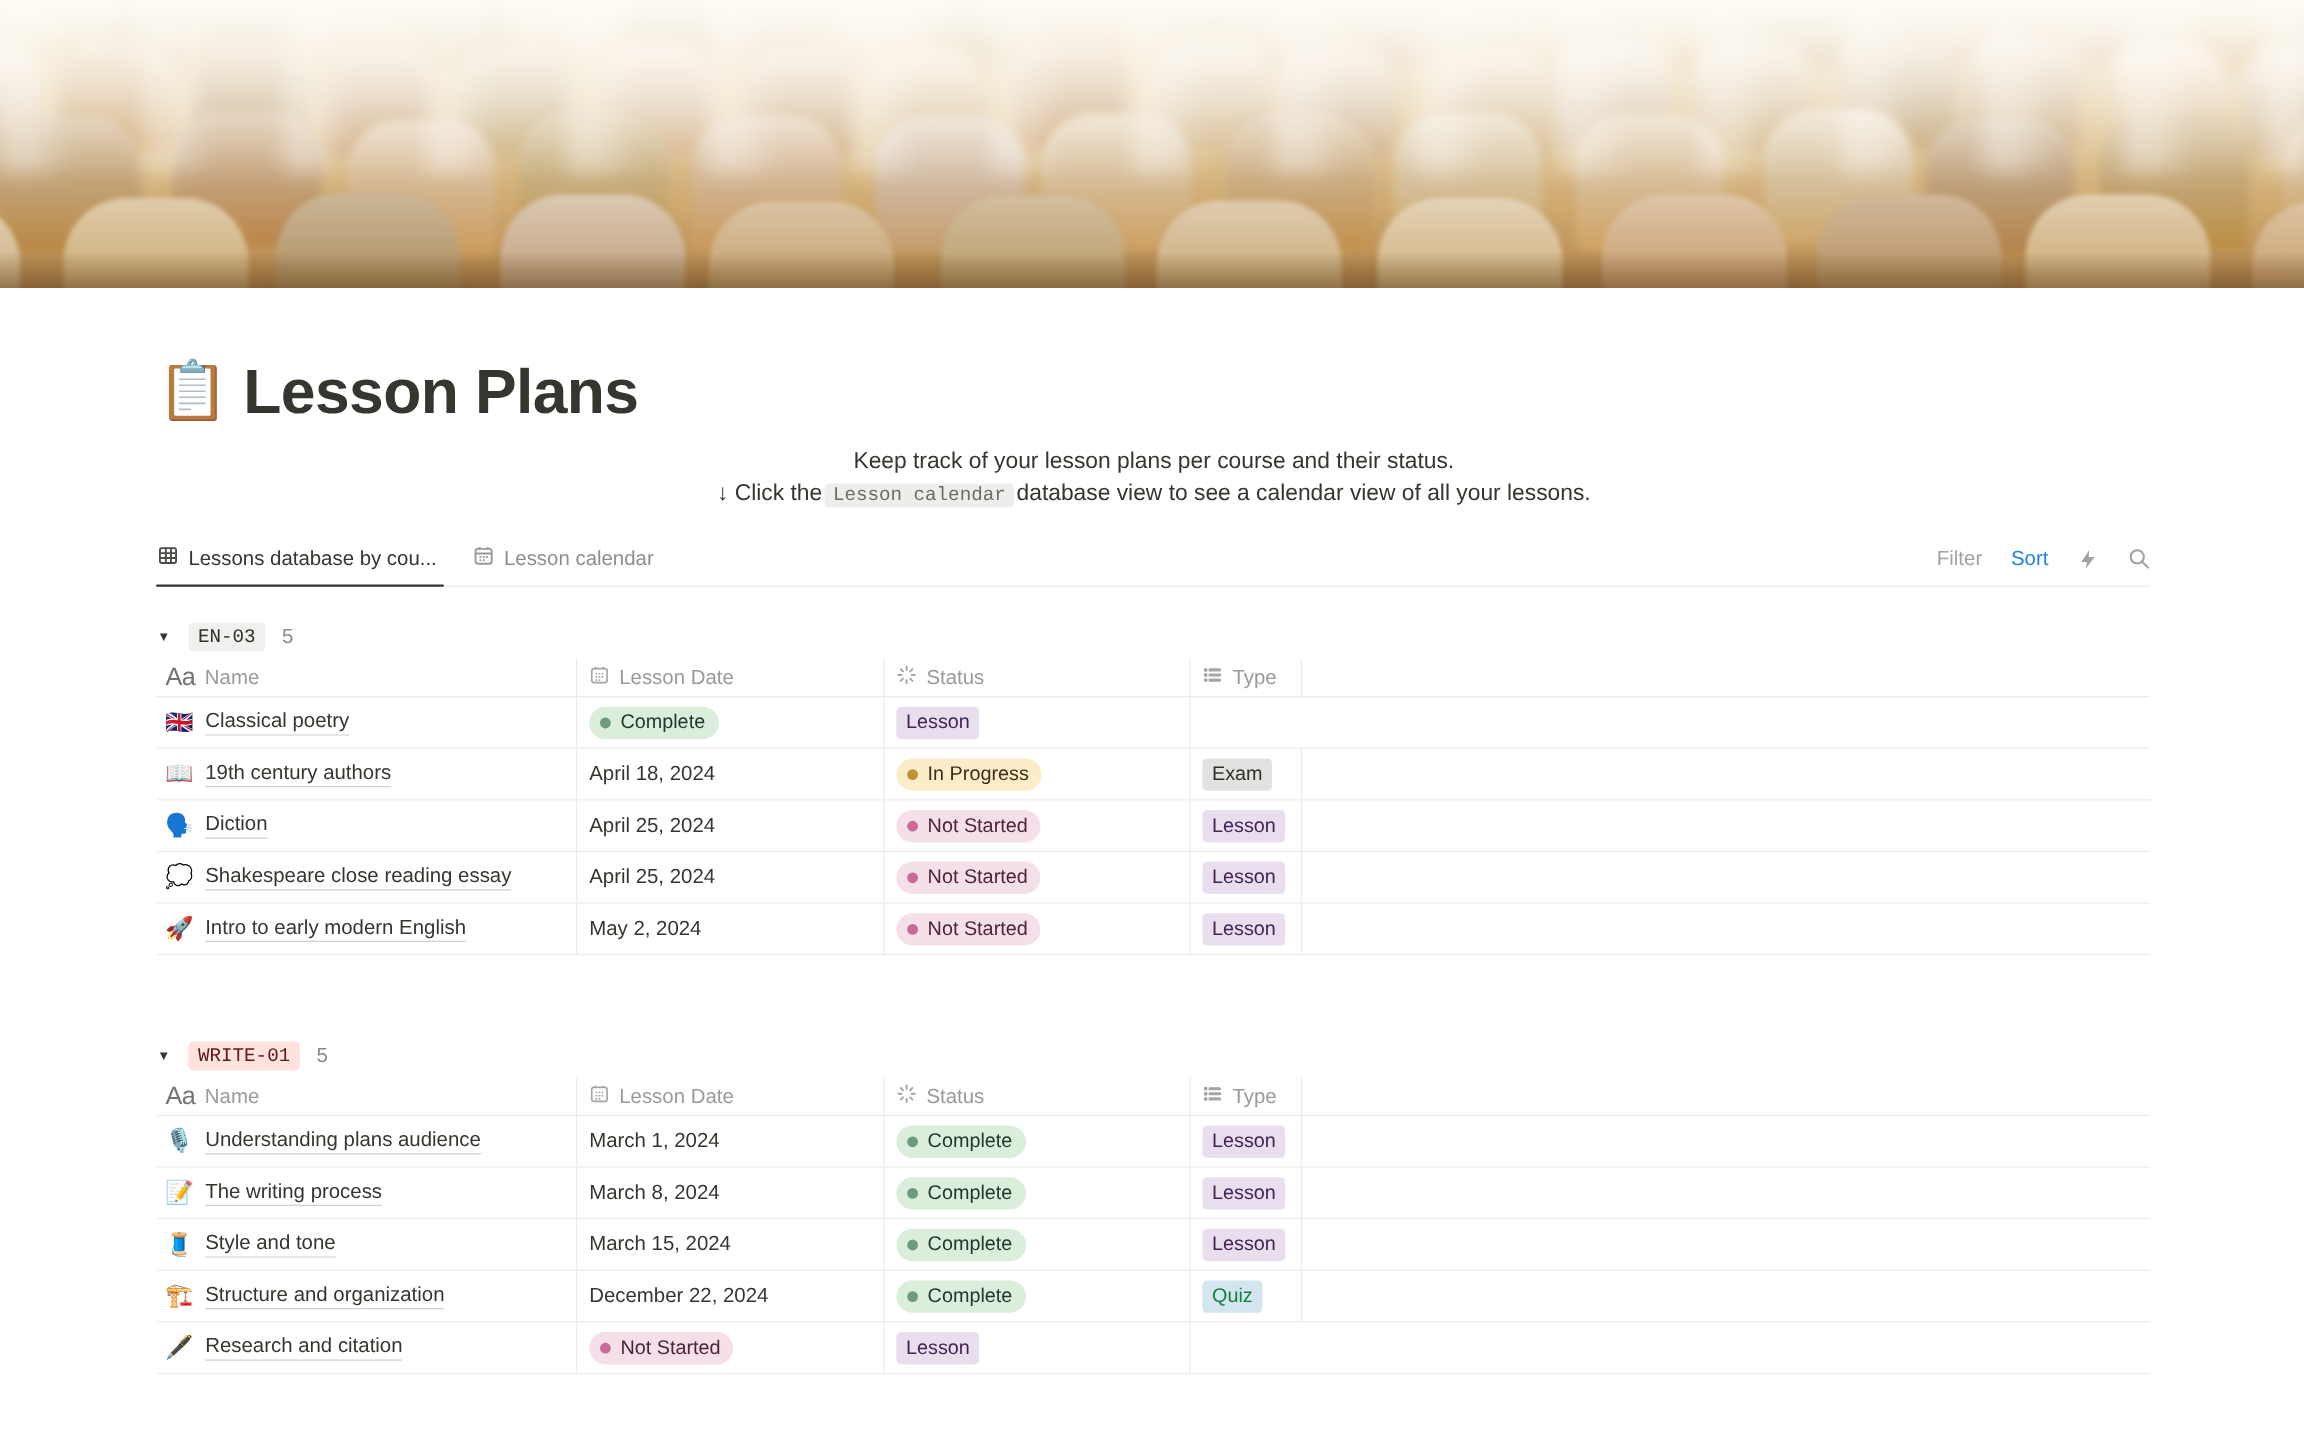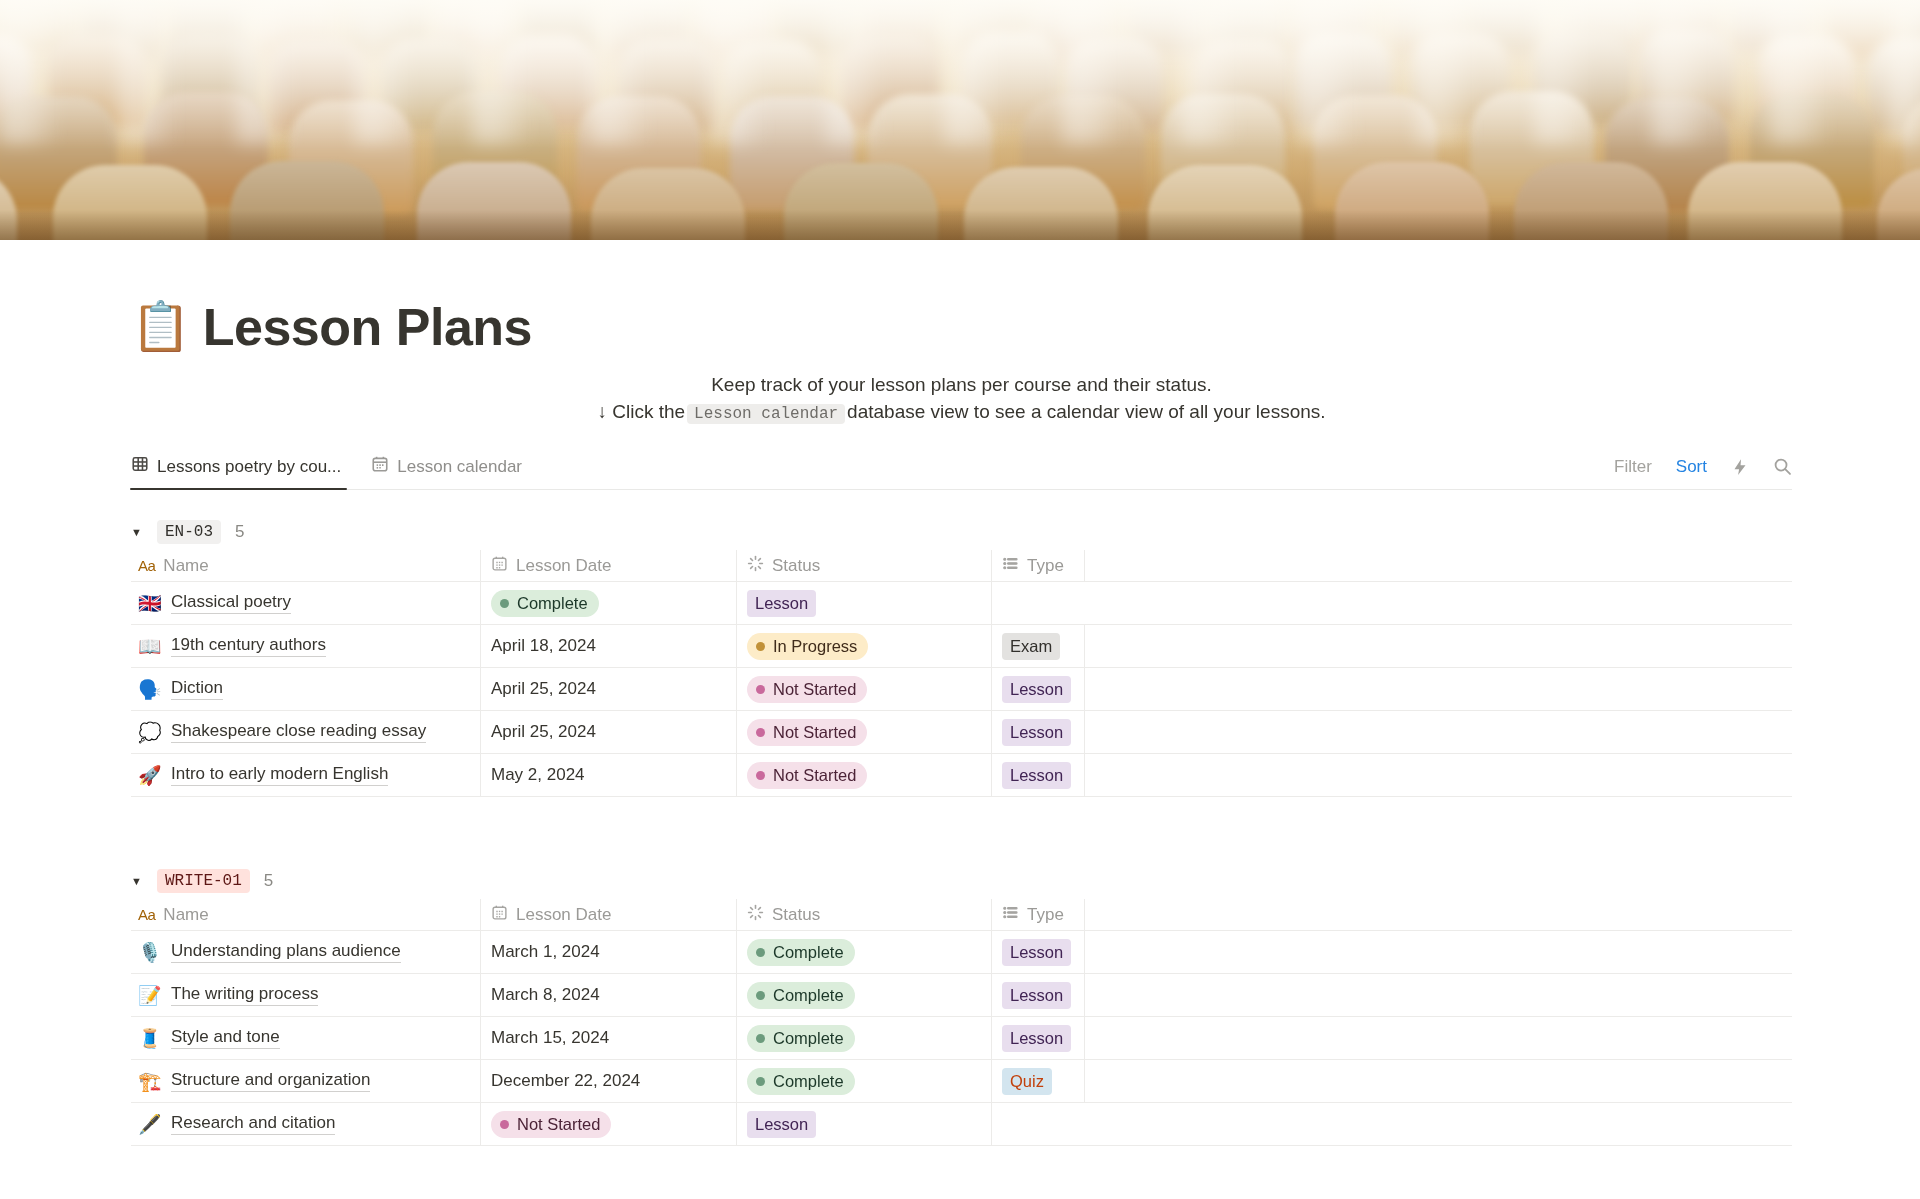--- a/index.html
+++ b/index.html
@@ -54,21 +54,21 @@
     padding:3px 8px; border-radius:4px; cursor:pointer; }
   .group-count { margin-left:14px; font-size:17px; color:#8A8984; }
 
   .grid-row { display:grid; grid-template-columns:350px 256px 255px 93px 1fr; align-items:center; }
   .col-header { height:32px; border-bottom:1px solid #ECEBE9; color:#9B9A97; font-size:17px; }
   .col-header .hcell { display:flex; align-items:center; gap:8px; height:100%;
     padding-left:10px; border-right:1px solid #ECEBE9; cursor:pointer; }
   .col-header .hcell.first { padding-left:7px; }
   .col-header .hcell svg { stroke:#A5A4A1; }
   .col-header .filler { border-right:none; height:100%; }
-  .aa-glyph { font-size:15px; color:#a16207; letter-spacing:-0.5px; }
+  .aa-glyph { font-size:21px; color:#737373; letter-spacing:-0.5px; }
 
   .table-row { height:43px; border-bottom:1px solid #ECEBE9; font-size:17px; }
   .cell { height:100%; display:flex; align-items:center; border-right:1px solid #ECEBE9;
     padding-left:10px; overflow:hidden; white-space:nowrap; cursor:pointer; }
   .cell.filler { border-right:none; cursor:default; }
   .cell.name-cell { padding-left:7px; gap:9px; }
   .row-emoji { font-size:19px; width:24px; text-align:center; flex:none; }
   .row-name { font-weight:500; color:#37352F; border-bottom:1px solid rgba(73,69,60,0.25);
     padding-bottom:1px; }
   .status-pill { display:inline-flex; align-items:center; gap:8px; border-radius:100px;
@@ -175,21 +175,21 @@
         <div class="tab active">
           <span>
             <svg width="18" height="18" viewBox="0 0 16 16" fill="none" stroke-width="1.4">
               <rect x="2" y="2.5" width="12" height="11" rx="1.5"></rect>
               <line x1="2" y1="6.2" x2="14" y2="6.2"></line>
                 <line x1="2" y1="9.8" x2="14" y2="9.8"></line>
               <line x1="6.4" y1="2.5" x2="6.4" y2="13.5"></line>
                 <line x1="10.2" y1="2.5" x2="10.2" y2="13.5"></line>
             </svg>
           </span>
-          <span>Lessons poetry by cou...</span>
+          <span>Lessons database by cou...</span>
         </div>
         <div class="tab">
           <span>
             <svg width="18" height="18" viewBox="0 0 16 16" fill="none" stroke-width="1.4">
               <rect x="2" y="3" width="12" height="11" rx="1.8"></rect>
               <line x1="2" y1="6.4" x2="14" y2="6.4"></line>
               <line x1="5" y1="1.6" x2="5" y2="3.4"></line>
                 <line x1="11" y1="1.6" x2="11" y2="3.4"></line>
               <line x1="5" y1="9" x2="6.3" y2="9"></line>
                 <line x1="7.4" y1="9" x2="8.7" y2="9"></line>
@@ -506,21 +506,21 @@
     <div class="cell">
       <span>December 22, 2024</span>
     </div>
     <div class="cell">
       <span class="status-pill" style="background: rgb(219, 237, 219); color: rgb(28, 56, 41);">
         <span class="status-dot" style="background: rgb(108, 155, 125);"></span>
         <span>Complete</span>
       </span>
     </div>
     <div class="cell">
-      <span class="type-tag" style="background: rgb(211, 229, 239); color: #c2410c;">Quiz</span>
+      <span class="type-tag" style="background: rgb(211, 229, 239); color: #15803d;">Quiz</span>
     </div>
     <div class="cell filler"></div>
   </div>
 
   <div class="grid-row table-row">
     <div class="cell name-cell">
       <span class="row-emoji">🖋️</span>
       <span class="row-name">Research and citation</span>
     </div>
     <div class="cell">

